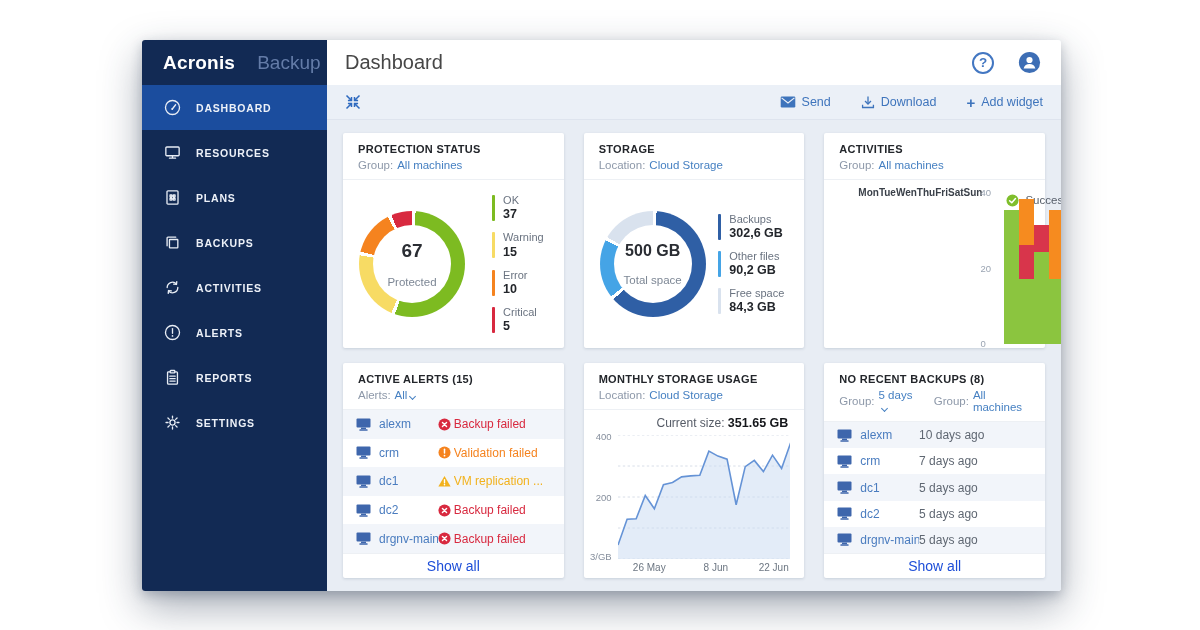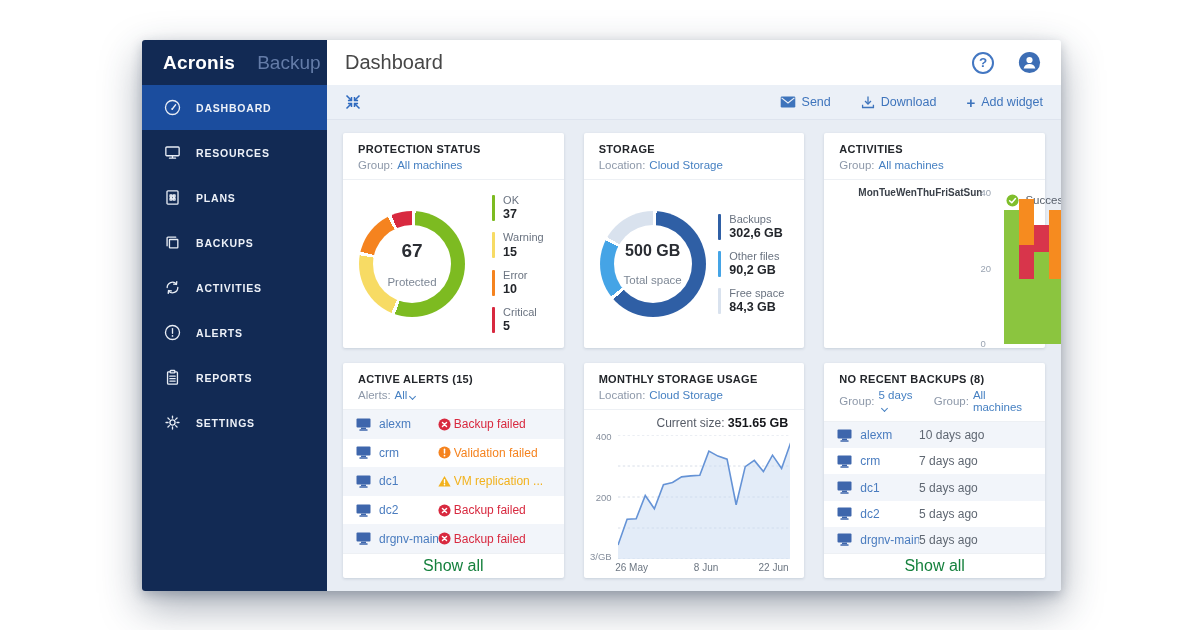--- a/index.html
+++ b/index.html
@@ -88,32 +88,32 @@
   .machine svg { width:15px; height:13px; flex:0 0 15px; }
   .machine-name { font-size:12px; color:#4A7CBF; cursor:pointer; white-space:nowrap; overflow:hidden; }
   .alert-status { display:flex; align-items:center; gap:3px; font-size:12px; min-width:0; }
   .alert-status svg { width:13px; height:13px; flex:0 0 13px; }
   .alert-status .st-text { white-space:nowrap; overflow:hidden; text-overflow:ellipsis; }
   .sev-error { color:#D8293F; }
   .sev-warning { color:#F5831F; }
   .sev-caution { color:#F2B21D; }
   .when { font-size:12px; color:#5F6772; }
   .show-all { height:25px; border-top:1px solid #EDF0F4; display:flex; align-items:center;
-              justify-content:center; color:#15803d; font-size:16px; cursor:pointer; }
+              justify-content:center; color:#1d4ed8; font-size:14px; cursor:pointer; }
 
   
   .usage-body { flex-direction:column; padding:6px 14px 3px 8px; }
   .current-line { text-align:right; font-size:12px; color:#555B66; height:19px; padding-right:2px; }
   .current-line b { color:#14161A; font-size:12.5px; }
   .usage-chart { flex:1; display:flex; min-height:0; }
   .usage-yaxis { width:26px; position:relative; flex:0 0 26px; }
   .u-ytick { position:absolute; right:6px; font-size:9.5px; color:#868F9D; white-space:nowrap; }
   .usage-plot { flex:1; position:relative; }
   .usage-plot svg { position:absolute; inset:0; width:100%; height:100%; }
-  .usage-xaxis { height:16px; margin-left:20px; position:relative; font-size:10px; color:#6C7682; }
+  .usage-xaxis { height:16px; margin-left:38px; position:relative; font-size:10px; color:#6C7682; }
   .u-xtick { position:absolute; top:3px; white-space:nowrap; }
 </style>
 </head>
 <body>
 
 <div class="stage">
   <div class="window">
 
     <div class="sidebar">
       <div class="logo">

